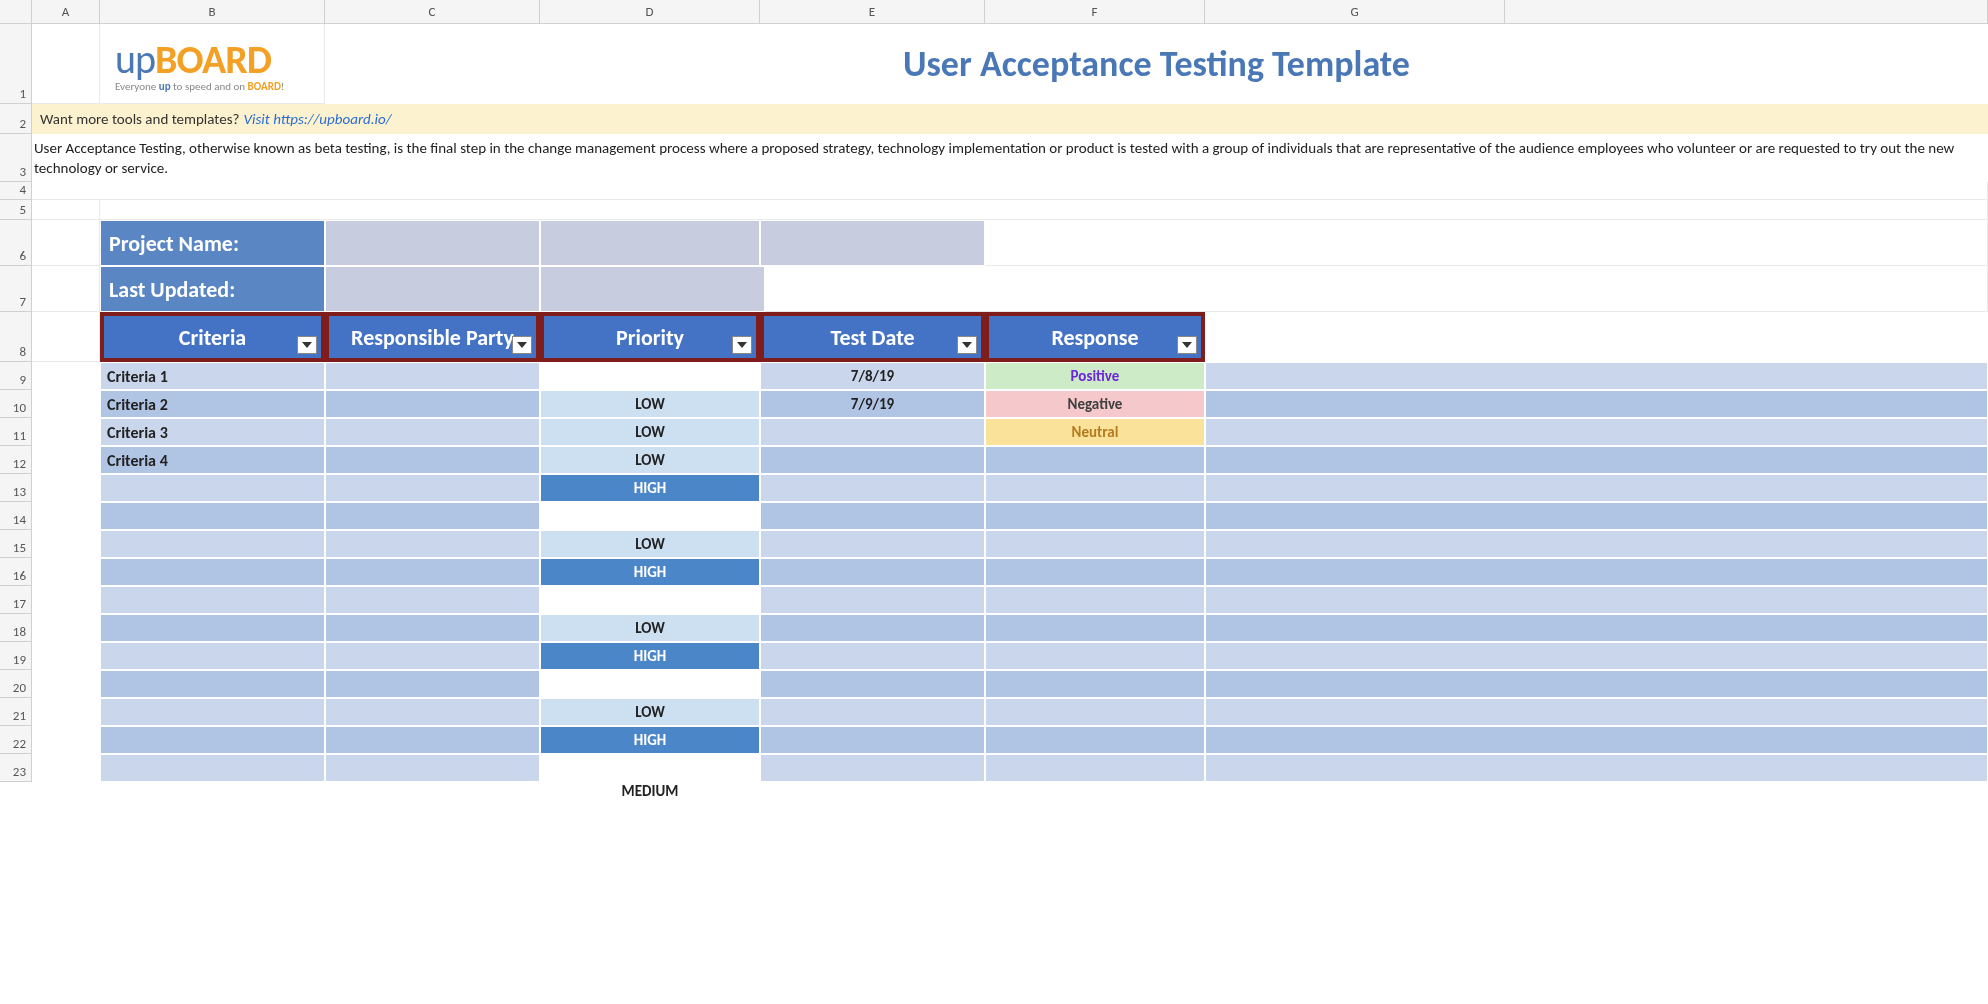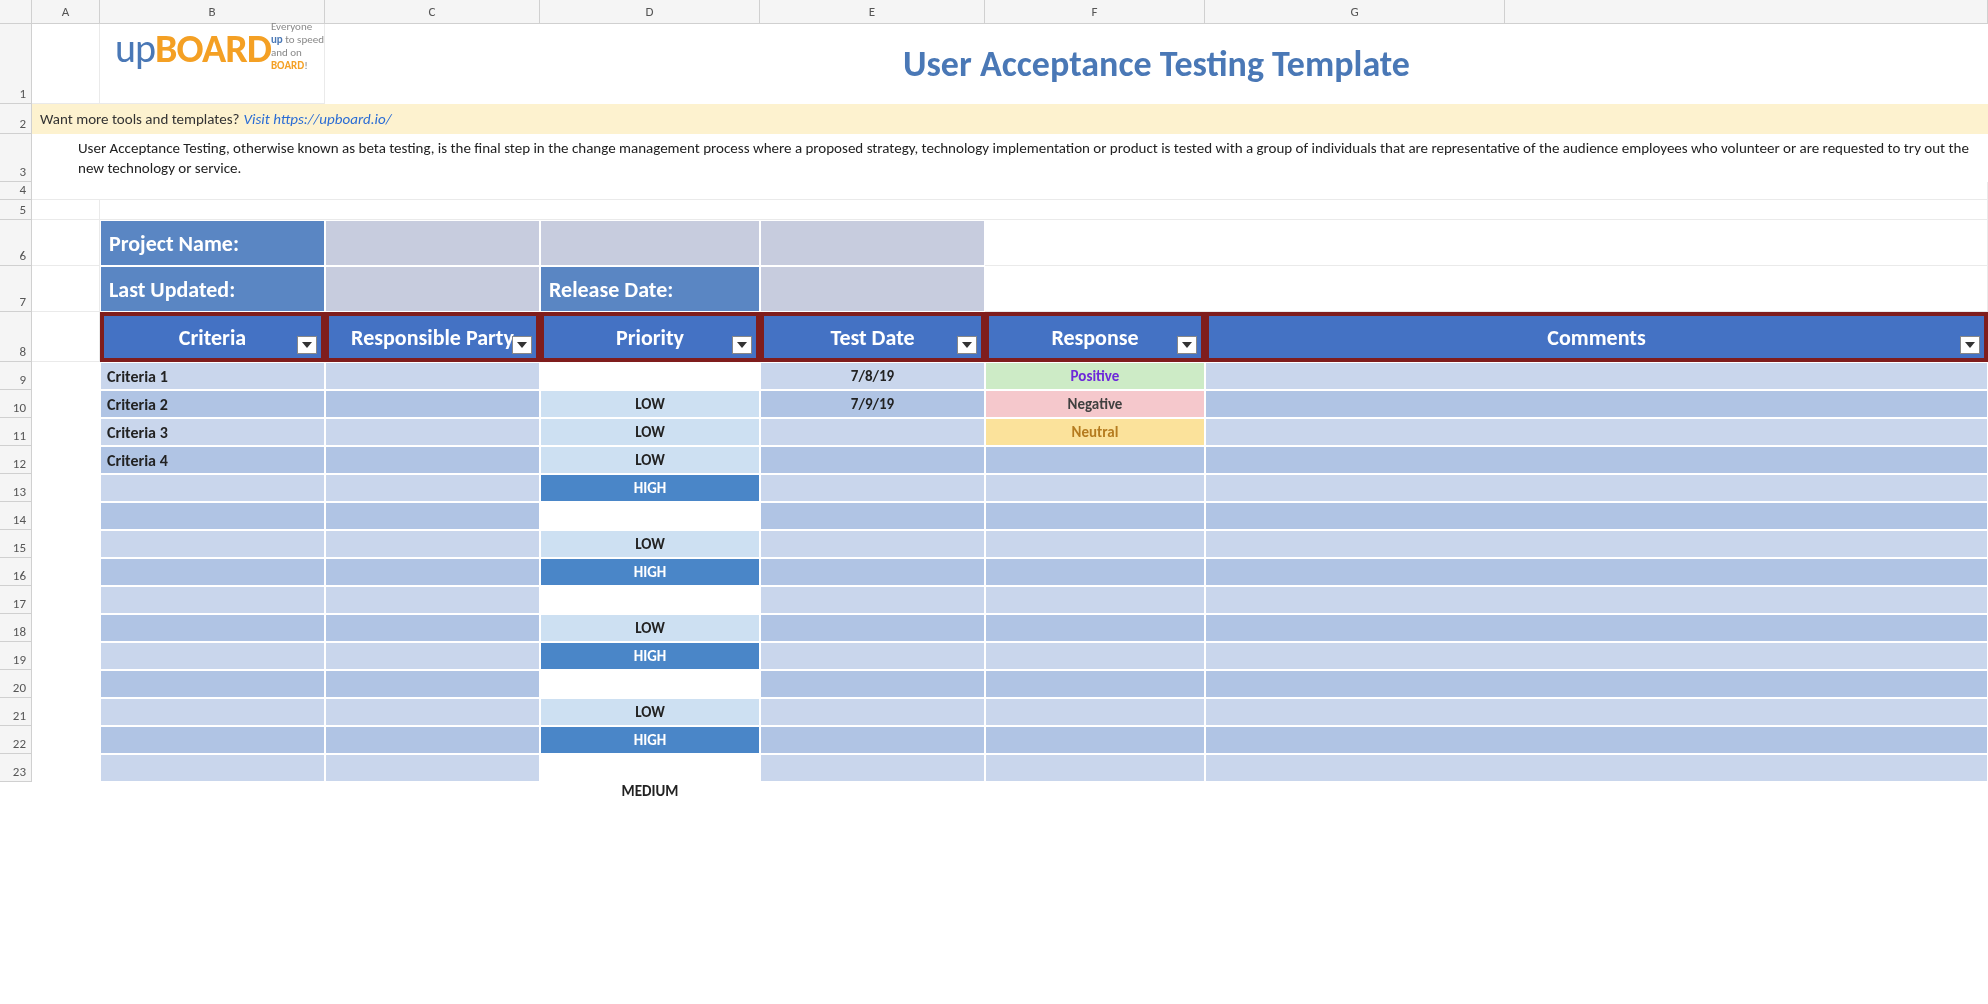--- a/index.html
+++ b/index.html
@@ -63,21 +63,21 @@
   .cD { width: 220px; }
   .cE { width: 225px; }
   .cF { width: 220px; }
   .cG { width: 300px; }
   .cRest { flex: 1; }
 
   
   .logo-row { height: 80px; }
   .logo {
     display: flex;
-    flex-direction: row;
+    flex-direction: column;
     justify-content: center;
     padding-left: 15px;
   }
   .logo-main { font-size: 40px; font-weight: 300; letter-spacing: -1px; }
   .logo-up { color: #4a78b6; }
   .logo-board { color: #f4a024; font-weight: 700; }
   .logo-tag { font-size: 11px; color: #888; margin-top: -4px; }
   .logo-tag .b { color: #4a78b6; font-weight: 700; }
   .logo-tag .o { color: #f4a024; font-weight: 700; }
   .title {
@@ -102,21 +102,20 @@
   .banner a { color: #2a6cd4; text-decoration: none; margin-left: 4px; font-style: italic; }
 
   
   .desc-row { height: 48px; }
   .desc {
     font-size: 15px;
     color: #222;
     padding: 4px 2px 0 2px;
     line-height: 1.35;
     white-space: normal;
-    margin-left: 44px;
   }
 
   .spacer-row { height: 18px; }
   .spacer-row5 { height: 20px; }
 
   
   .hdr {
     background: #5a86c3;
     color: #fff;
     font-size: 22px;
@@ -253,21 +252,20 @@
     <div class="cell hdr-empty cD"></div>
     <div class="cell hdr-empty cE"></div>
     <div class="cell grid-empty" style="flex:1;"></div>
   </div>
 
   <div class="row hdr-row">
     <div class="rownum">7</div>
     <div class="cell cA grid-empty"></div>
     <div class="cell hdr cB">Last Updated:</div>
     <div class="cell hdr-empty cC"></div>
-    <div class="cell hdr cD">Release Date:</div>
     <div class="cell hdr-empty cE"></div>
     <div class="cell grid-empty" style="flex:1;"></div>
   </div>
 
   <div class="row thdr-row">
     <div class="rownum">8</div>
     <div class="cell cA grid-empty"></div>
     <div class="thdr cB">
       <span>Criteria</span>
       <div class="filter-btn"></div>
@@ -281,24 +279,20 @@
       <div class="filter-btn"></div>
     </div>
     <div class="thdr cE">
       <span>Test Date</span>
       <div class="filter-btn"></div>
     </div>
     <div class="thdr cF">
       <span>Response</span>
       <div class="filter-btn"></div>
     </div>
-    <div class="thdr cG" style="flex:1;">
-      <span>Comments</span>
-      <div class="filter-btn"></div>
-    </div>
   </div>
 
   <div id="data-rows">
       <div class="row data-row">
         <div class="rownum">9</div>
         <div class="cell cA grid-empty"></div>
         <div class="cell cB crit stripe-a">Criteria 1</div>
         <div class="cell cC center stripe-a"></div>
         <div class="cell cD center p-MEDIUM">MEDIUM</div>
         <div class="cell cE center stripe-a">7/8/19</div>

